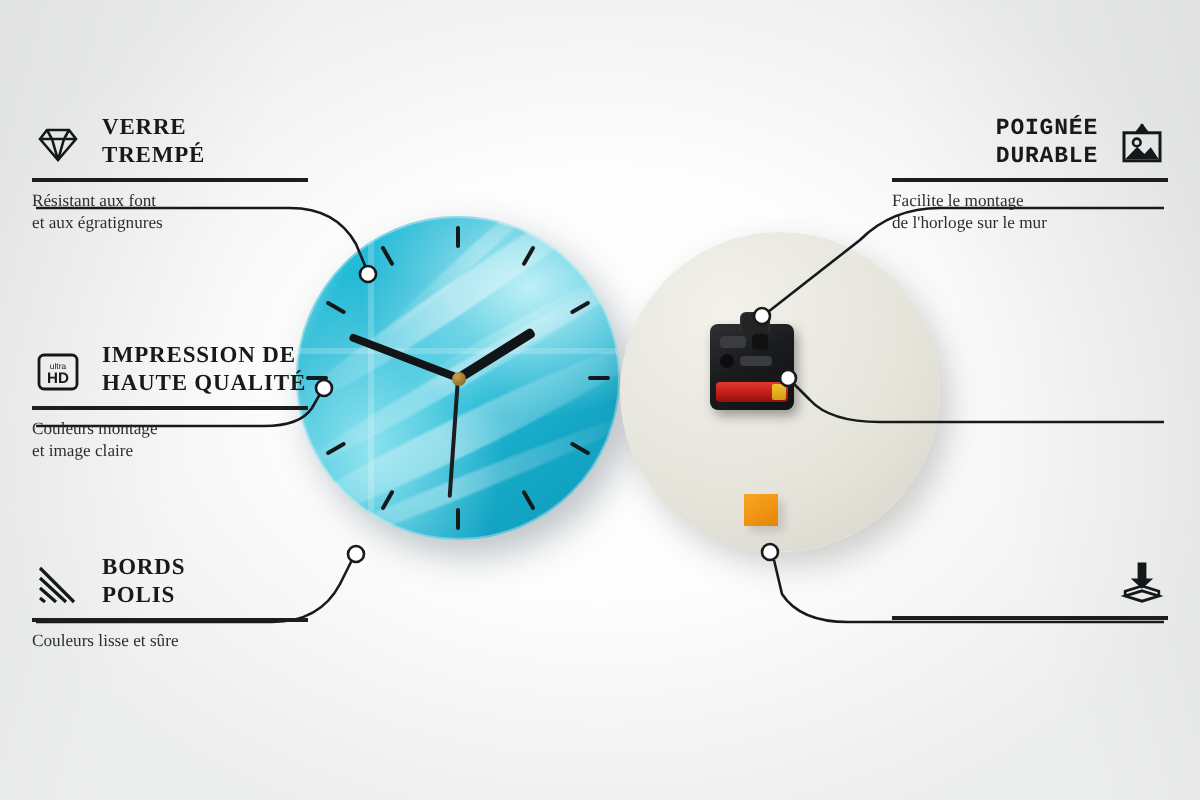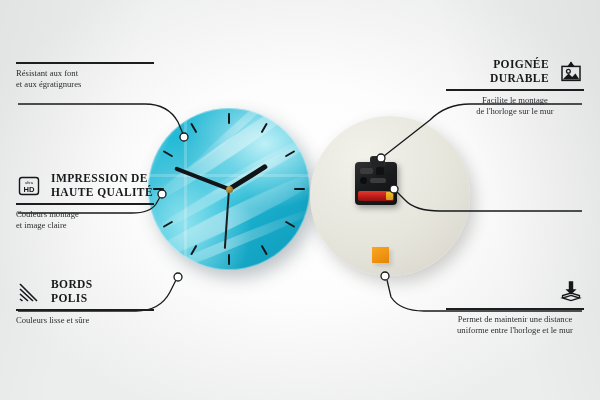--- a/index.html
+++ b/index.html
@@ -183,34 +183,34 @@
   .feat-title {
     font-family: "Liberation Serif", serif;
     font-weight: bold;
     font-size: 11.5px;
     line-height: 13.5px;
     letter-spacing: 0.4px;
     color: #17191b;
     text-transform: uppercase;
     white-space: pre-line;
   }
-  .feature.right .feat-title { text-align: right; }
+  .feature.right .feat-title { text-align: right; font-family: Liberation Mono, monospace; }
   .feat-rule {
     height: 1.6px;
     background: #1b1d1f;
     margin: 4px 0 4px 0;
   }
   .feat-desc {
     font-family: "Liberation Serif", serif;
     font-size: 8.6px;
     line-height: 11px;
     color: #2c2e30;
     white-space: pre-line;
   }
-  .feature.right .feat-desc { text-align: center; }
+  .feature.right .feat-desc { text-align: left; }
   .feat-icon {
     width: 26px;
     height: 26px;
     flex: 0 0 26px;
     display: flex;
     align-items: center;
     justify-content: center;
     color: #15181a;
   }
 
@@ -311,20 +311,30 @@
 
       <path d="M582,211 L440,211 Q415,211 405,200 L397,192"></path>
       <circle cx="394" cy="189" r="4" fill="#ffffff" stroke="#17191b" stroke-width="1.3"></circle>
 
       <path d="M582,311 L424,311 Q400,311 391,297 L387,280"></path>
       <circle cx="385" cy="276" r="4" fill="#ffffff" stroke="#17191b" stroke-width="1.3"></circle>
     </g>
   </svg>
 
   <div class="feature left" id="feat-tempered">
+    <div class="feat-head">
+      <span class="feat-icon">
+        <svg viewBox="0 0 24 24" width="24" height="24" fill="none" stroke="currentColor" stroke-width="1.3">
+          <path d="M3 9.5 L6.5 5 H17.5 L21 9.5 L12 20 Z"></path>
+          <path d="M3 9.5 H21 M6.5 5 L9 9.5 L12 20 M17.5 5 L15 9.5 L12 20 M9 9.5 H15"></path>
+        </svg>
+      </span>
+      <span class="feat-title">VERRE
+TREMPÉ</span>
+    </div>
     <div class="feat-rule"></div>
     <div class="feat-desc">Résistant aux font
 et aux égratignures</div>
   </div>
 
   <div class="feature left" id="feat-print">
     <div class="feat-head">
       <span class="feat-icon">
         <svg viewBox="0 0 24 24" width="24" height="24">
           <rect x="2.5" y="3.5" width="19" height="17" rx="2.5" fill="none" stroke="currentColor" stroke-width="1.4"></rect>
@@ -378,16 +388,14 @@
     <div class="feat-head">
       <span class="feat-icon">
         <svg viewBox="0 0 24 24" width="24" height="24" fill="none" stroke="currentColor" stroke-width="1.4">
           <path d="M9.8 2.2 H14.2 V10.2 H17.6 L12 15.4 L6.4 10.2 H9.8 Z" fill="currentColor" stroke="none"></path>
           <path d="M12 16.4 L20.4 19.0 L12 21.6 L3.6 19.0 Z"></path>
           <path d="M3.6 19.0 V16.6 L12 14.0 L20.4 16.6 V19.0"></path>
         </svg>
       </span>
     </div>
     <div class="feat-rule"></div>
-    <div class="feat-desc">Permet de maintenir une distance
-uniforme entre l'horloge et le mur</div>
   </div>
 </div>
 
 </body></html>

